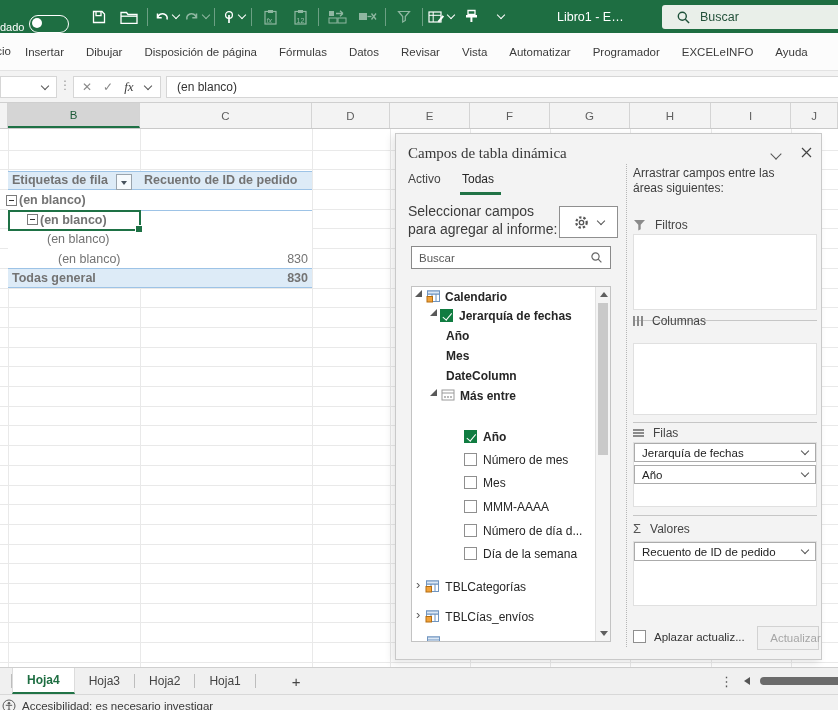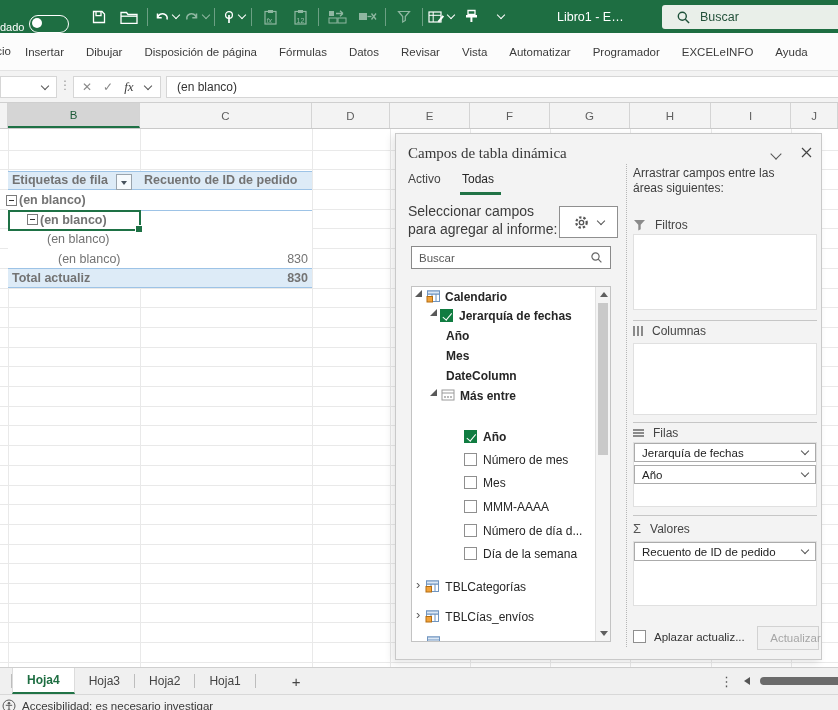--- a/index.html
+++ b/index.html
@@ -310,21 +310,21 @@
     <div class="prow" style="top:100.5px">
       <span style="margin-left:39px">(en blanco)</span>
     </div>
 
     <div class="prow" style="top:119.8px">
       <span style="margin-left:50px">(en blanco)</span>
       <span class="pval">830</span>
     </div>
 
     <div class="prow pblue" style="top:139px;height:20px">
-      <span class="b" style="margin-left:4px">Total actualiz</span>
+      <span class="b" style="margin-left:4px">Todas general</span>
       <span class="pval b">830</span>
     </div>
 
     <div class="selbox">
         <span class="handle"></span>
       </div>
   </div>
 
   <div class="pane">
     <div class="pane-title">Campos de tabla dinámica</div>
@@ -462,21 +462,21 @@
 
     <div class="arealab" style="top:84px">
       <svg width="13" height="12">
           <path d="M1 1h11l-4.3 4.8v4.4L5.3 11.5V5.8z" fill="#8a8a8a"></path>
         </svg>
       <span>Filtros</span>
     </div>
     <div class="abox" style="top:100px;height:76px"></div>
     <div class="adiv" style="top:186px"></div>
 
-    <div class="arealab" style="top:190px">
+    <div class="arealab" style="top:180px">
       <span class="colbars">
           <i></i>
           <i></i>
           <i></i>
         </span>
       <span>Columnas</span>
     </div>
     <div class="abox" style="top:209px;height:72px"></div>
     <div class="adiv" style="top:288px"></div>
 

